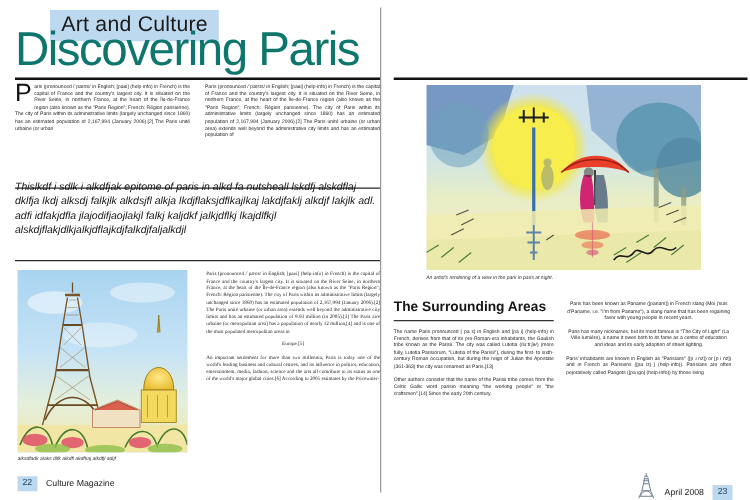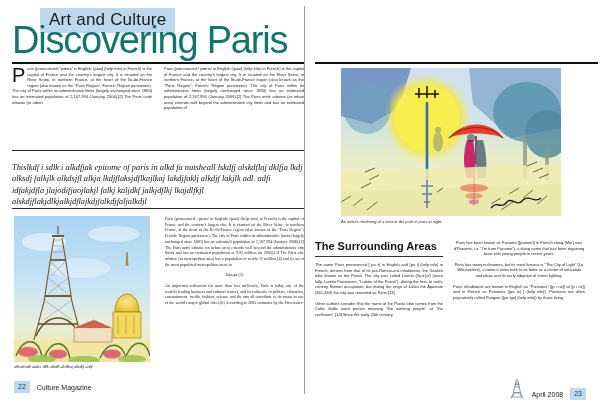--- a/index.html
+++ b/index.html
@@ -39,22 +39,22 @@
     font-family:"Liberation Sans", sans-serif;
   }
   .dropcap{
     float:left;font-size:20px;line-height:16px;padding:1px 2px 0 0;
     font-weight:400;color:#111;font-family:"Liberation Sans", sans-serif;
   }
 
   
   .pq-top{position:absolute;left:12px;top:150px;width:292px;height:1px;background:#2a2a2a;}
   .pullquote{
-    position:absolute;left:12px;top:162px;width:292px;
-    font-family:Liberation Serif, serif;font-style:italic;
+    position:absolute;left:12px;top:144px;width:292px;
+    font-family:Liberation Sans, sans-serif;font-style:italic;
     font-size:8.4px;line-height:11.4px;color:#131313;
   }
   .pq-bot{position:absolute;left:12px;top:208px;width:292px;height:1px;background:#2a2a2a;}
 
   
   .pic-eiffel{position:absolute;left:14px;top:216px;width:136px;height:146px;overflow:hidden;background:#cfe4f5;}
   .cap-left{
     position:absolute;left:14px;top:364px;width:150px;
     font-size:4px;line-height:6px;color:#2a2a2a;font-style:italic;
   }

